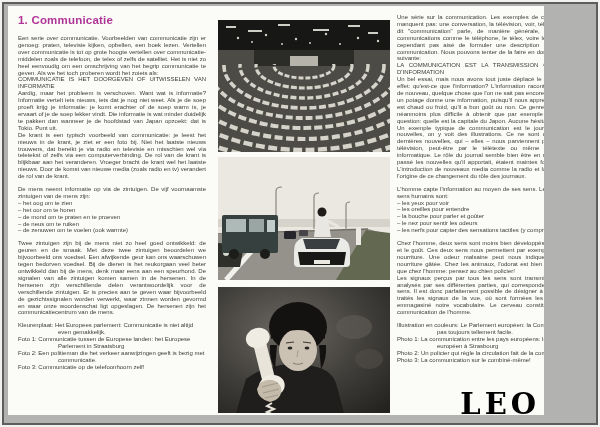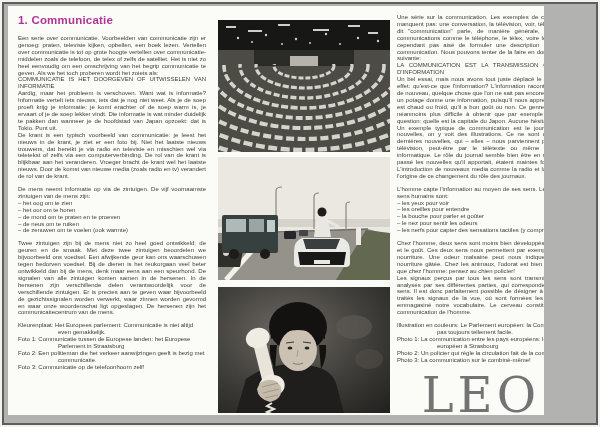--- a/index.html
+++ b/index.html
@@ -15,22 +15,22 @@
   .caps{}
   .list{margin:0;text-align:left;}
   .li{margin:0;}
   .captions{margin-top:6px;}
   .cap-row{margin:0;padding-left:40px;text-indent:-40px;text-align:left;}
   figure{position:absolute;left:210px;width:172px;margin:0;background:#555;}
   #photo1{top:14px;height:132px;}
   #photo2{top:151px;height:123px;}
   #photo3{top:281px;height:126px;}
   figure svg{display:block;width:100%;height:100%;}
-  .logo{position:absolute;right:4px;bottom:-4px;font-family:"DejaVu Serif",serif;font-weight:normal;
-        font-size:48px;line-height:1;color:#737373;letter-spacing:4px;}
+  .logo{position:absolute;right:4px;bottom:-4px;font-family:"DejaVu Serif",serif;font-weight:bold;
+        font-size:29px;line-height:1;color:#000000;letter-spacing:4px;}
 </style>
 </head>
 <body>
 
 <div class="scan">
   <div class="mat"></div>
   <div class="sheet">
 
     <section class="col col-left">
       <h1 class="col-title">1. Communicatie</h1>

